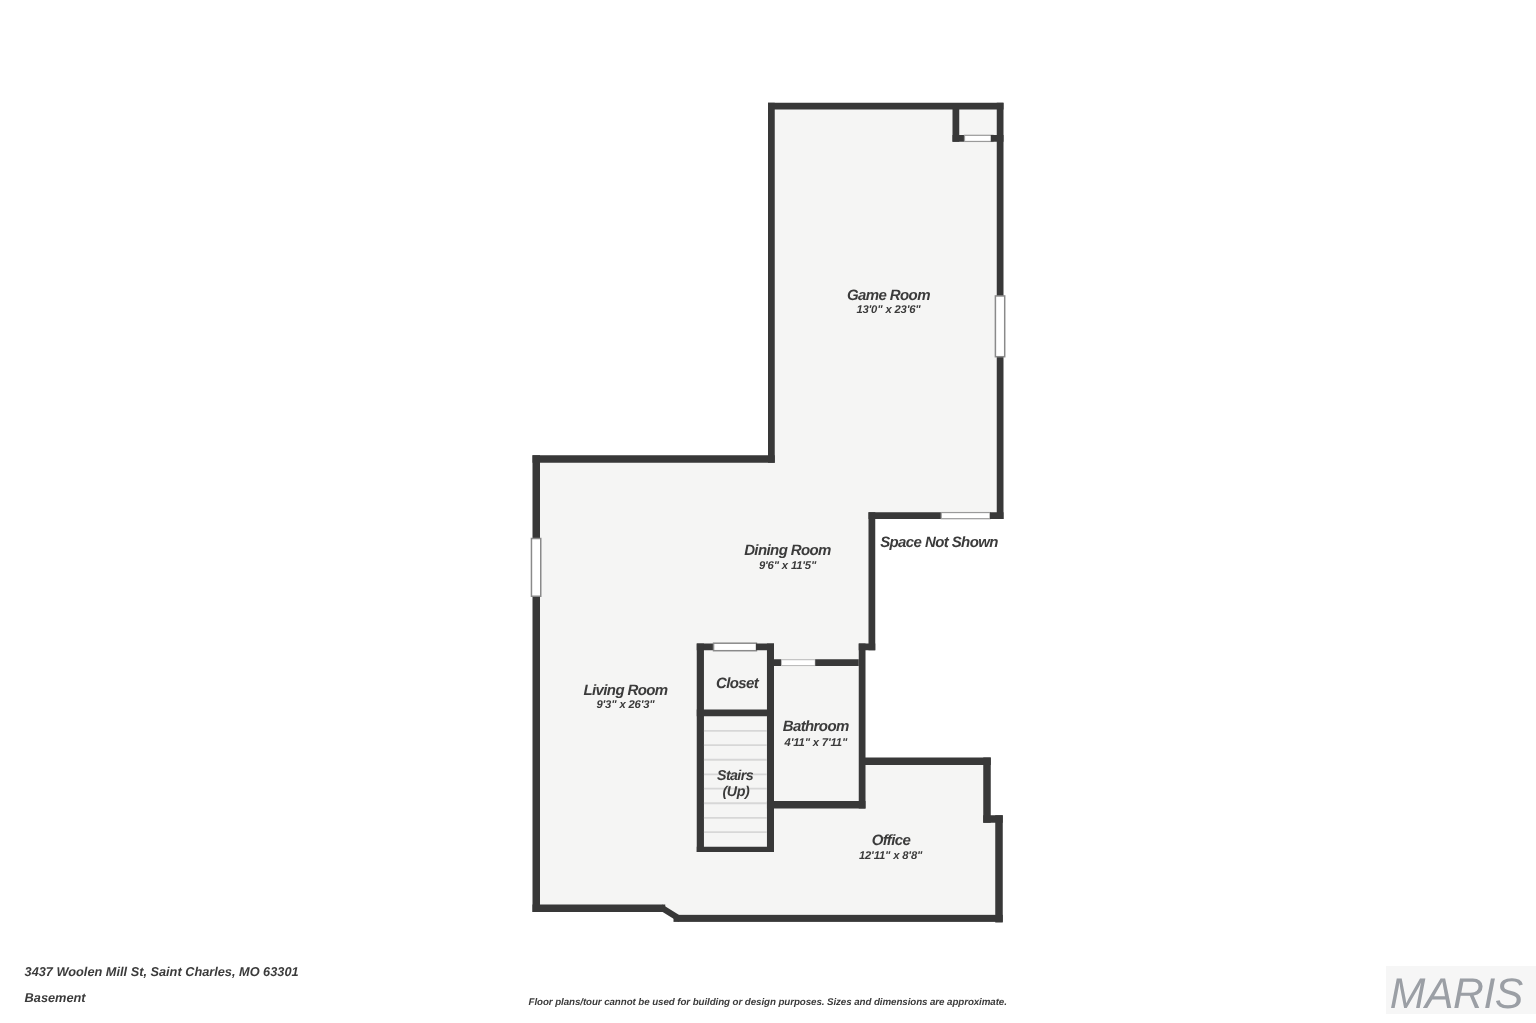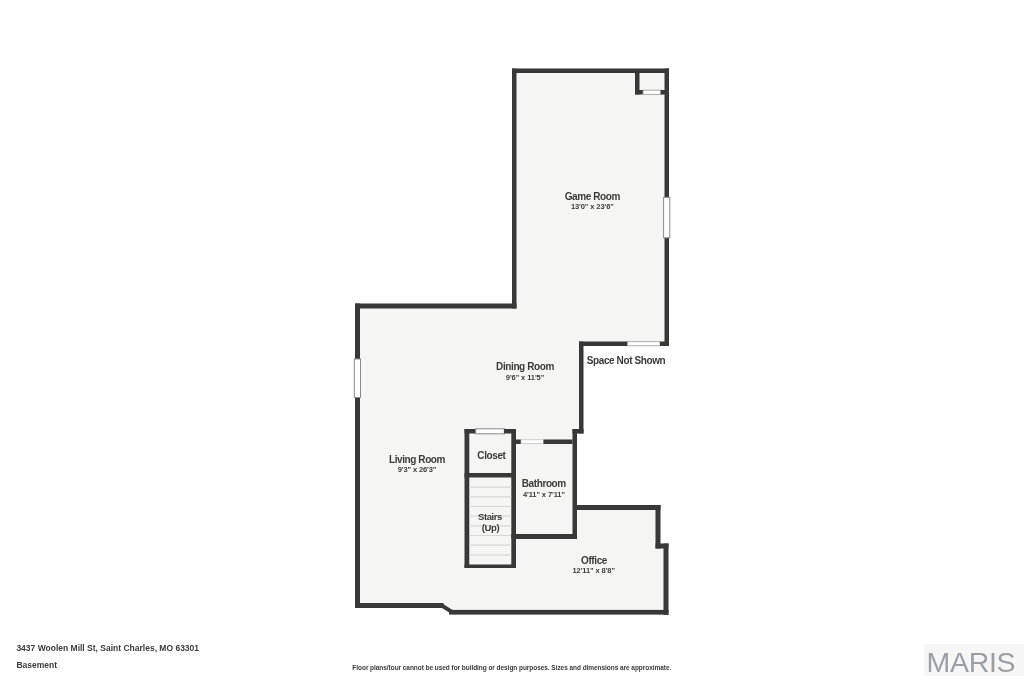--- a/index.html
+++ b/index.html
@@ -1,16 +1,16 @@
 <!DOCTYPE html>
 <html><head>
 <meta charset="utf-8">
 <style>
   html,body{margin:0;padding:0;background:#ffffff;}
-  .page{position:relative;width:1024px;height:682px;background:#a16207;font-family:"Liberation Sans",sans-serif;overflow:hidden;}
+  .page{position:relative;width:1024px;height:682px;background:#a16207;font-family:"Liberation Sans",sans-serif;overflow:hidden;font-style:italic;}
   svg{position:absolute;left:0;top:0;}
   text{font-family:"Liberation Sans",sans-serif;fill:#3b3b3b;}
   .room{font-size:10px;font-weight:bold;letter-spacing:-0.4px;}
   .dim{font-size:7.5px;font-weight:bold;letter-spacing:-0.1px;}
 </style>
 </head>
 <body>
 <div class="page">
 <svg width="1024" height="682" viewBox="0 0 1024 682">
 

